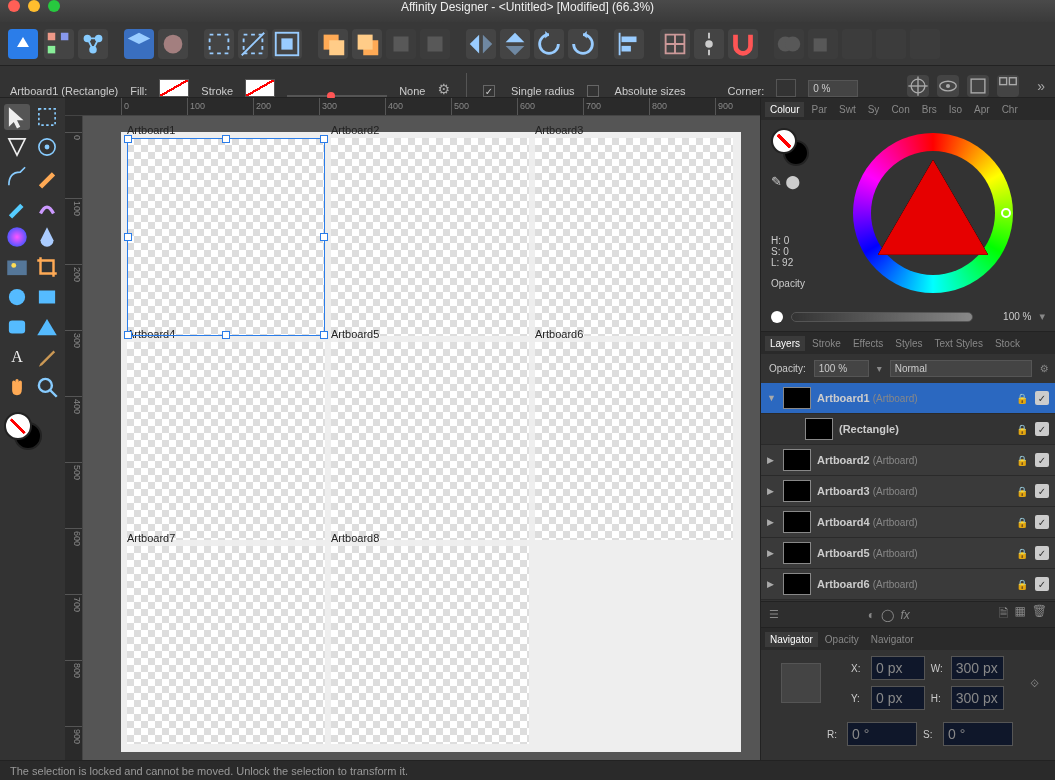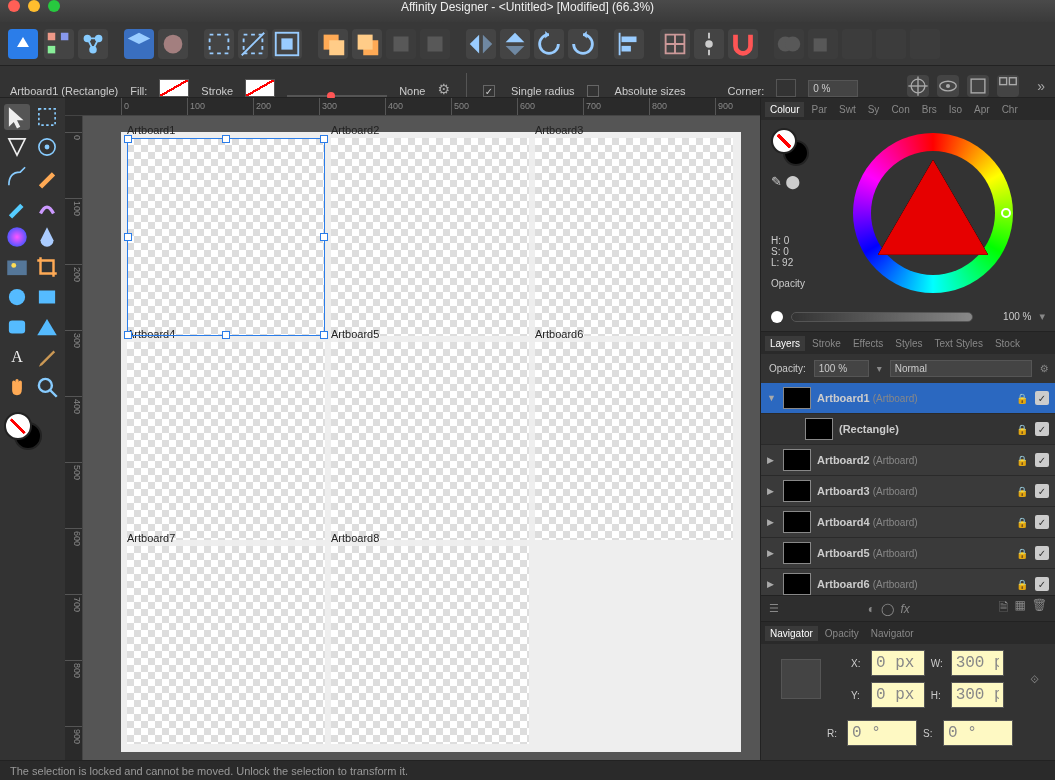--- a/index.html
+++ b/index.html
@@ -74,21 +74,21 @@
 .layer.child{padding-left:28px;background:#333;}
 .layer .arrow{width:10px;font-size:9px;color:#aaa;}
 .layer .thumb{width:28px;height:22px;background:#000;border:1px solid #888;}
 .layer .lname{flex:1;font-size:11px;}
 .layer .lname .sub{color:#888;font-size:10px;}
 .layer .lock{font-size:10px;color:#888;}
 .layer .vis{width:14px;height:14px;background:#ccc;border-radius:2px;display:flex;align-items:center;justify-content:center;color:#333;font-size:10px;}
 .layer-bottom{height:26px;background:#2e2e2e;display:flex;align-items:center;justify-content:space-between;padding:0 8px;border-top:1px solid #222;color:#888;}
 .transform-panel{border-top:1px solid #222;padding-bottom:8px;}
 .t-grid{display:grid;grid-template-columns:14px 1fr 14px 1fr;gap:6px 6px;padding:6px 10px;align-items:center;font-size:10px;}
-.t-grid input{width:100%;background:#fef9c3;border:1px solid #555;color:#888;font-size:16px;padding:3px 4px;font-family:Liberation Mono, monospace;}
+.t-grid input{width:100%;background:#0f172a;border:1px solid #555;color:#888;font-size:14px;padding:3px 4px;}
 .anchor{width:40px;height:40px;background:#444;margin:4px 10px;border:1px solid #555;}
 .t-row{display:flex;align-items:center;gap:10px;padding:0 10px;}
 .status{height:20px;background:#2a2a2a;padding:0 10px;display:flex;align-items:center;color:#999;font-size:11px;border-top:1px solid #222;}
 svg{width:100%;height:100%;}
 .ctx-r{margin-left:auto;display:flex;gap:8px;align-items:center;}
 .ctx-r .tbtn{width:22px;height:22px;}
 .sep{width:1px;height:24px;background:#555;margin:0 4px;}
 .small-in{width:50px;background:#444;border:1px solid #555;color:#ccc;padding:2px 4px;font-size:10px;}
 .ibtn{display:flex;gap:6px;}
 .ibtn span{cursor:pointer;color:#888;font-size:12px;}

